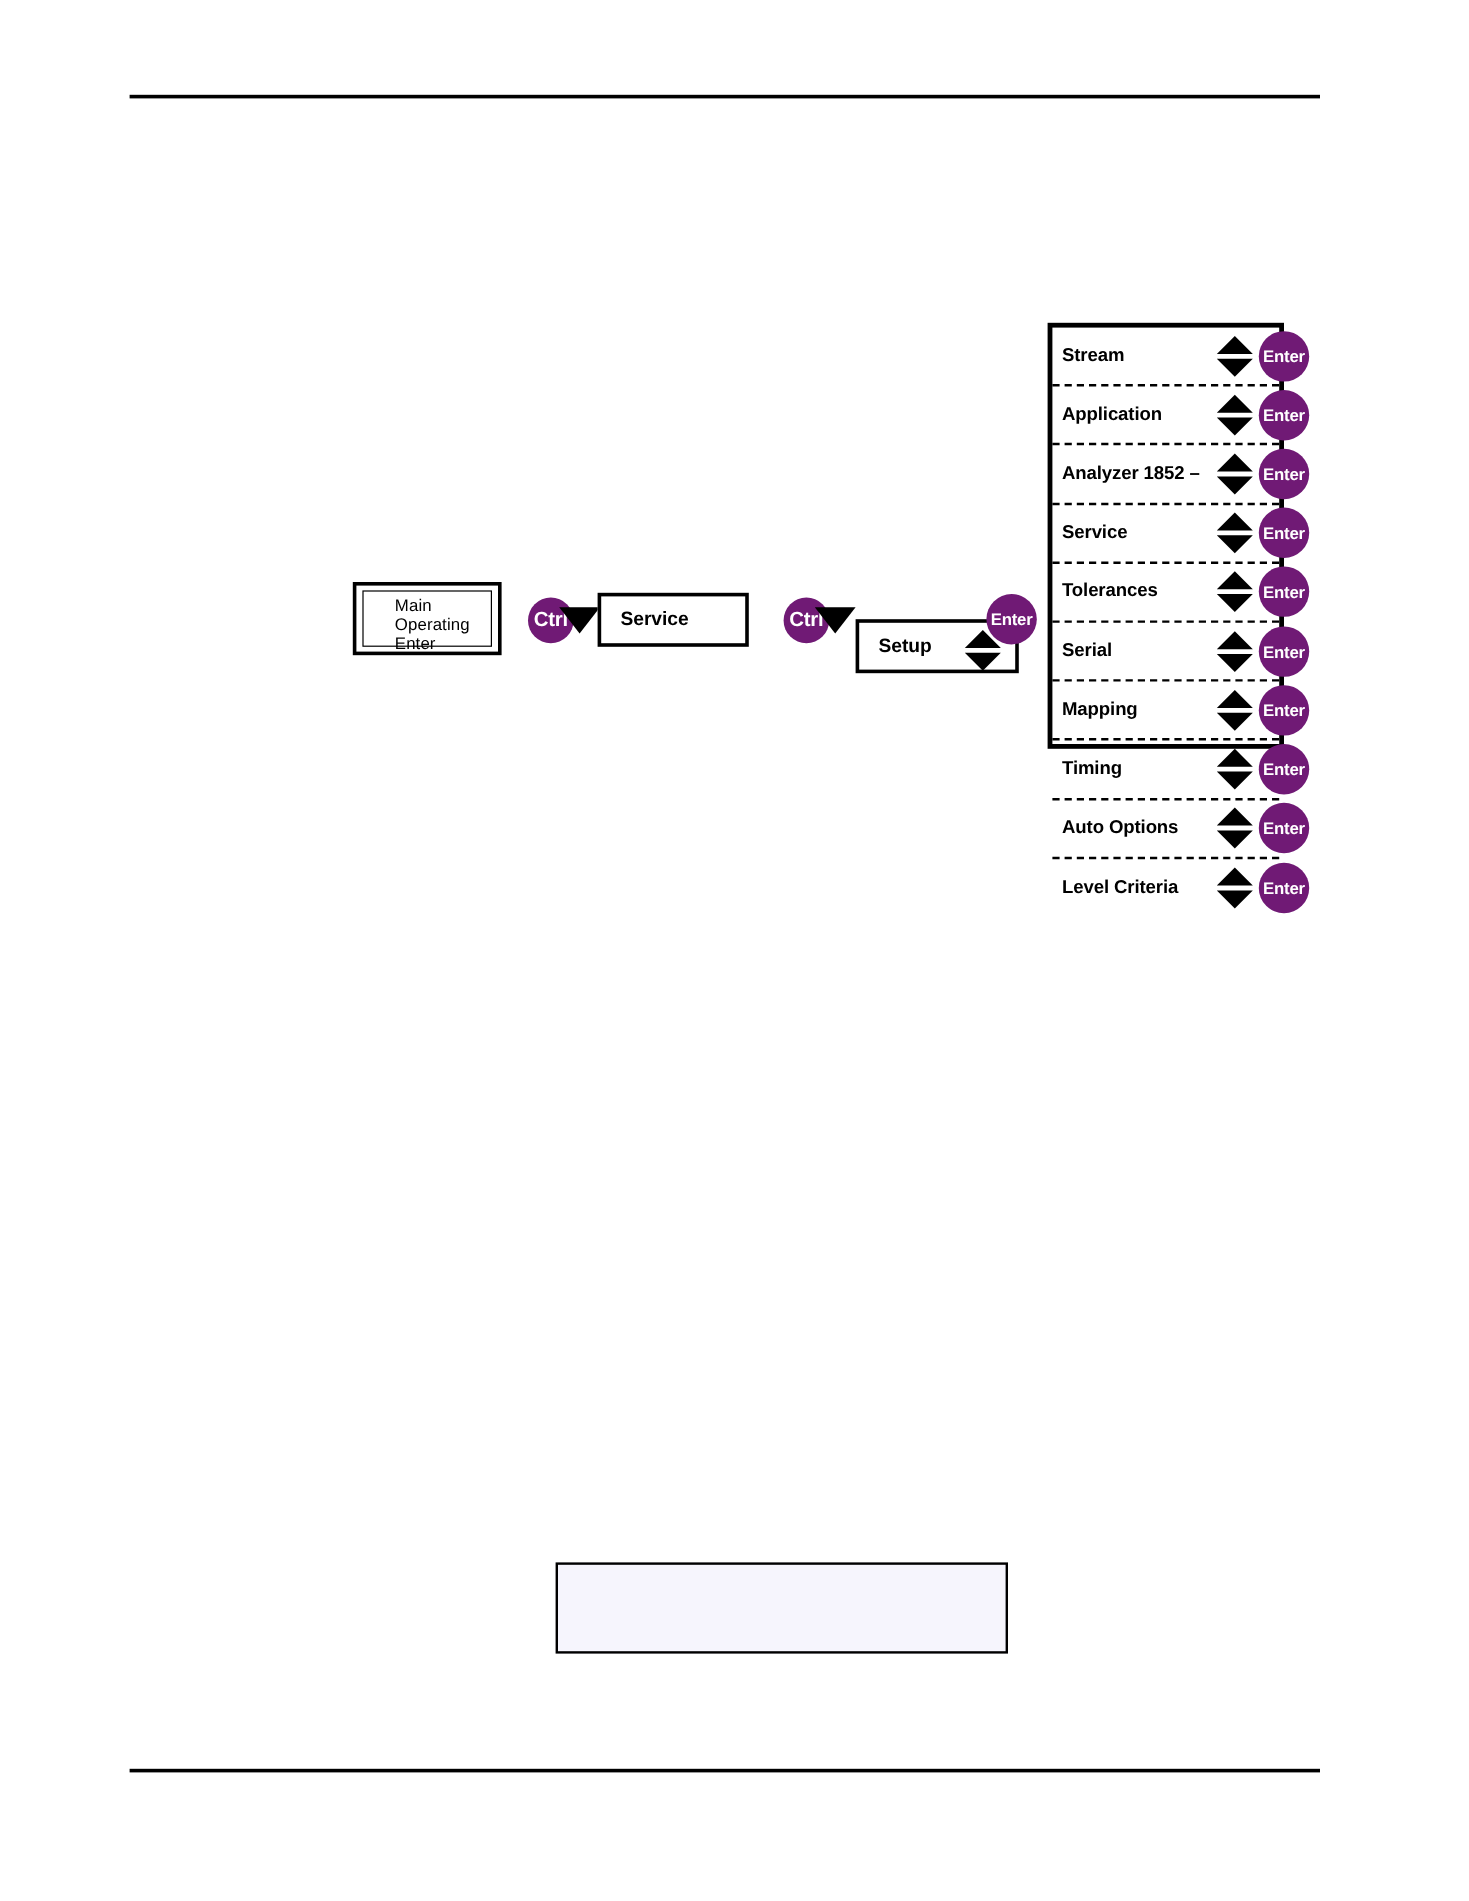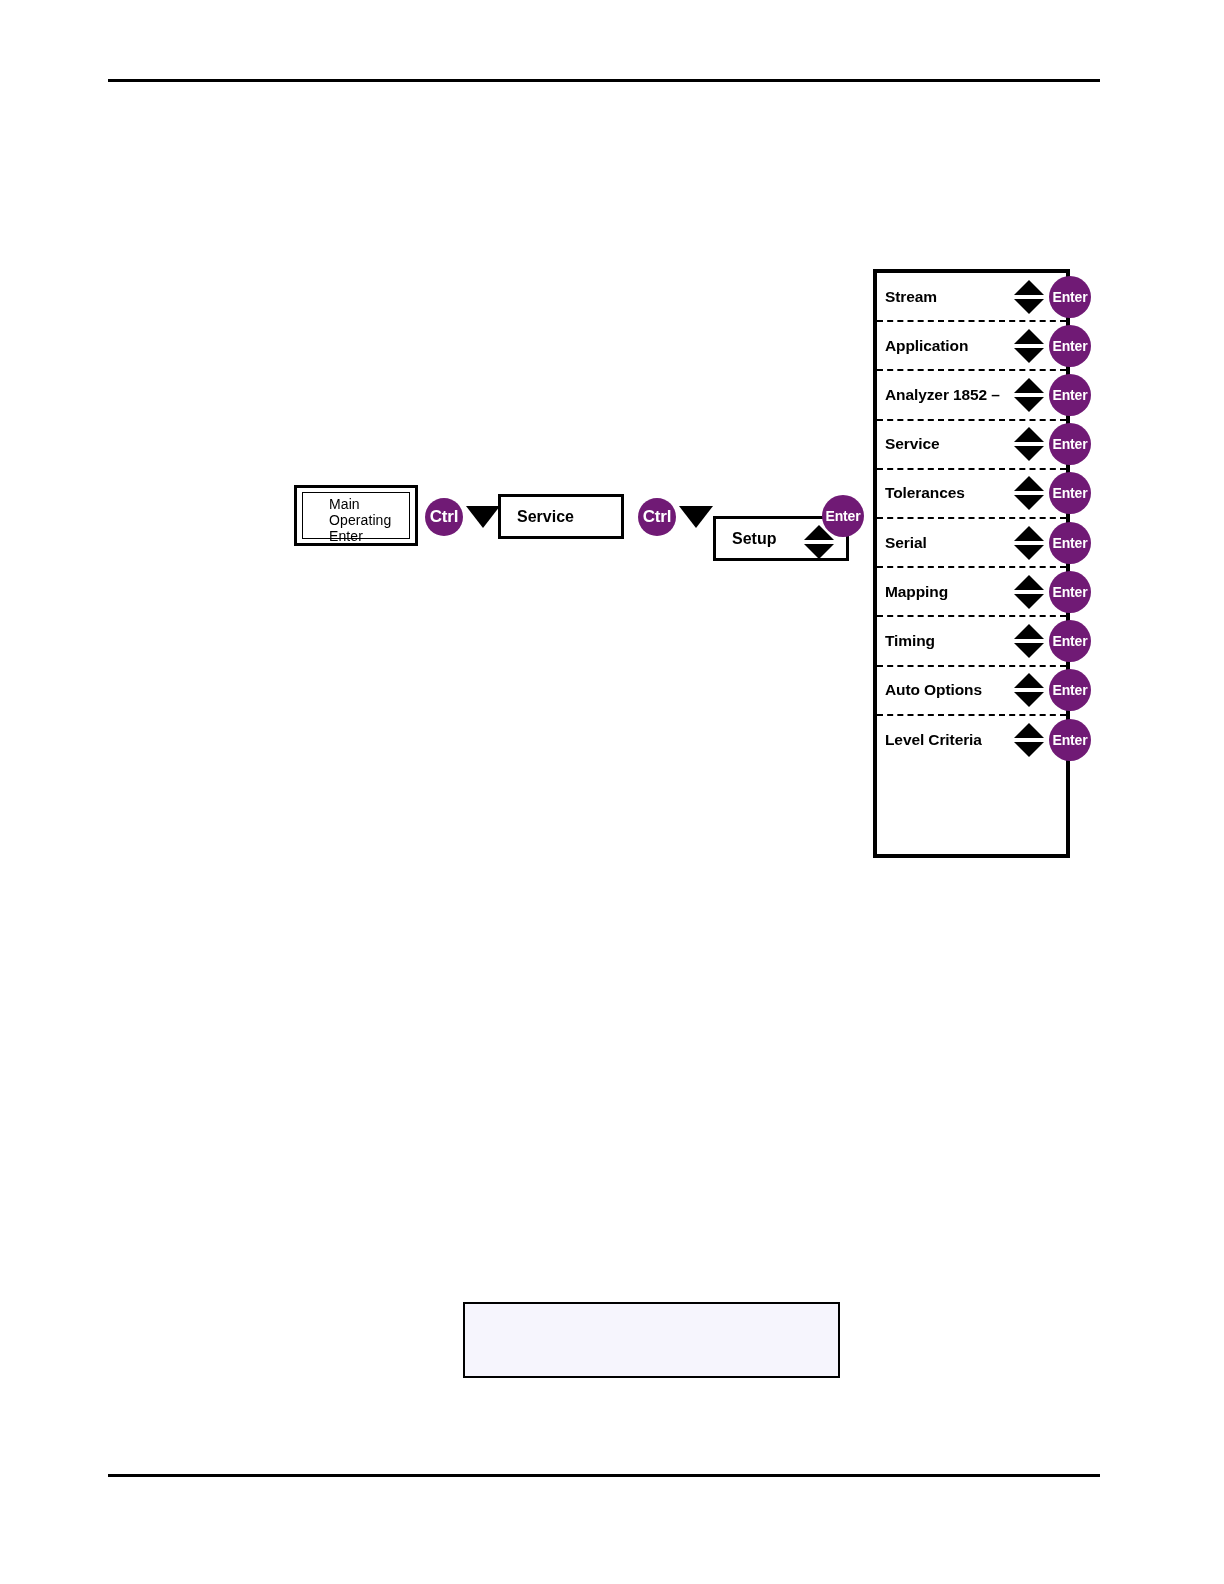--- a/index.html
+++ b/index.html
@@ -73,20 +73,21 @@
     display: flex;
     align-items: center;
     justify-content: center;
     letter-spacing: -0.2px;
     box-sizing: border-box;
   }
   .ctrl-key {
     width: 38px;
     height: 38px;
     font-size: 17px;
+    margin-left: 15px;
   }
   .enter-key {
     width: 42px;
     height: 42px;
     font-size: 14px;
   }
 
   
   .down-arrow {
     position: absolute;
@@ -139,21 +140,21 @@
     bottom: 0;
     border-top: 15px solid #000000;
   }
 
   
   #menu-panel {
     position: absolute;
     left: 873px;
     top: 269px;
     width: 197px;
-    height: 589px;
+    height: 355px;
     border: 4px solid #000000;
     background: #ffffff;
     box-sizing: border-box;
   }
   .menu-row {
     position: relative;
     height: 49.2px;
     box-sizing: border-box;
     border-bottom: 2px dashed #000000;
   }

